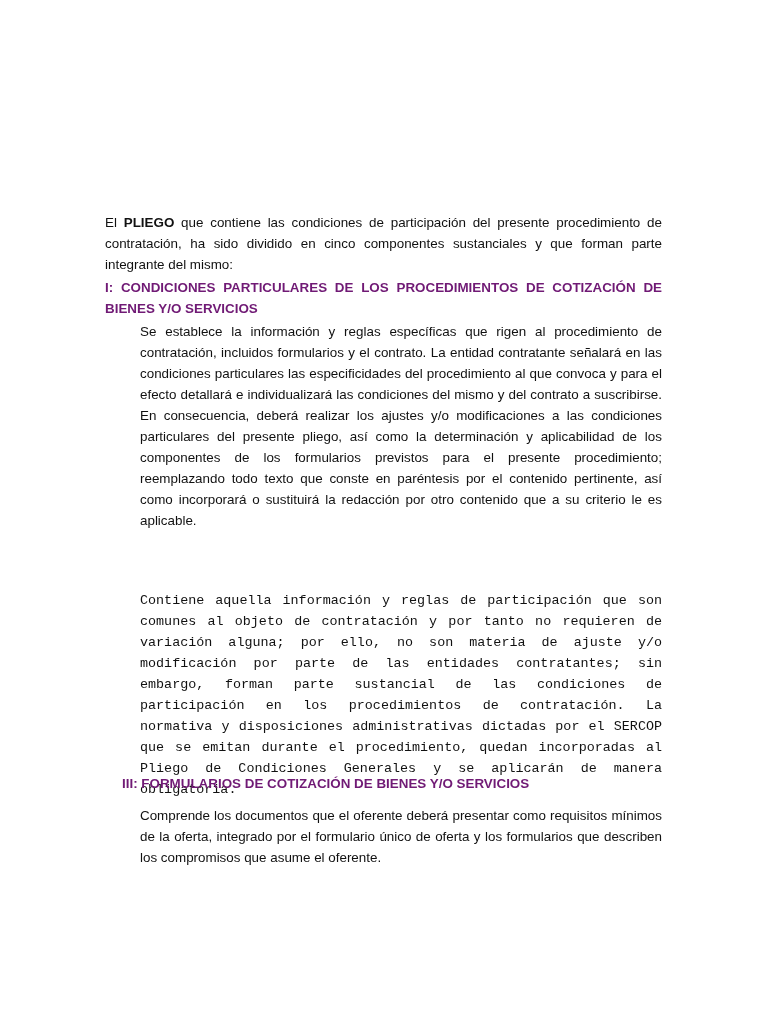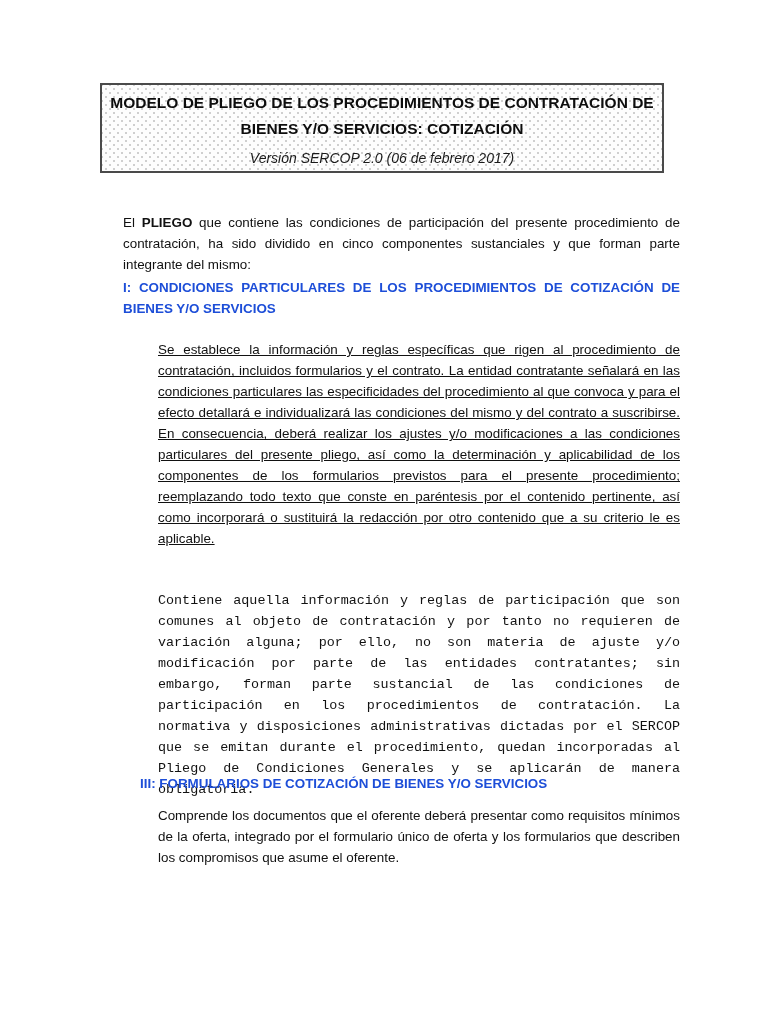--- a/index.html
+++ b/index.html
@@ -45,44 +45,39 @@
     font-style: italic;
     line-height: 20px;
     color: #1a1a1a;
   }
   .txt {
     position: absolute;
     font-size: 13.4px;
     line-height: 21px;
     text-align: justify;
     hyphens: none;
-    margin-left: 18px;
   }
   .txt.heading {
     font-weight: bold;
-    color: #1d4ed8;
+    color: #701a75;
   }
   .intro        { left: 105px; top: 199px; width: 557px; }
   .sec1-heading { left: 105px; top: 264px; width: 557px; }
-  .sec1-body    { left: 140px; top: 326px; width: 522px; text-decoration: underline; }
+  .sec1-body    { left: 140px; top: 308px; width: 522px; }
   .sec2-heading { left: 122px; top: 529px; width: 540px; }
   .sec2-body    { left: 140px; top: 577px; width: 522px; font-family: Liberation Mono, monospace; }
   .sec3-heading { left: 122px; top: 760px; width: 545px; text-align: left; }
   .sec3-body    { left: 140px; top: 792px; width: 522px; }
   .bold-inline { font-weight: bold; }
 </style>
 </head>
 <body>
 
 <div class="page">
 
-  <div class="title-box">
-    <div class="doc-title">MODELO DE PLIEGO DE LOS PROCEDIMIENTOS DE CONTRATACIÓN DE BIENES Y/O SERVICIOS: COTIZACIÓN</div>
-    <div class="doc-subtitle">Versión SERCOP 2.0 (06 de febrero 2017)</div>
-  </div>
 
   <p class="txt intro"><span>El </span><span class="bold-inline">PLIEGO</span><span> que contiene las condiciones de participación del presente procedimiento de contratación, ha sido dividido en cinco componentes sustanciales y que forman parte integrante del mismo:</span></p>
 
   <p class="txt heading sec1-heading">I: CONDICIONES PARTICULARES DE LOS PROCEDIMIENTOS DE COTIZACIÓN DE BIENES Y/O SERVICIOS</p>
   <p class="txt sec1-body">Se establece la información y reglas específicas que rigen al procedimiento de contratación, incluidos formularios y el contrato. La entidad contratante señalará en las condiciones particulares las especificidades del procedimiento al que convoca y para el efecto detallará e individualizará las condiciones del mismo y del contrato a suscribirse. En consecuencia, deberá realizar los ajustes y/o modificaciones a las condiciones particulares del presente pliego, así como la determinación y aplicabilidad de los componentes de los formularios previstos para el presente procedimiento; reemplazando todo texto que conste en paréntesis por el contenido pertinente, así como incorporará o sustituirá la redacción por otro contenido que a su criterio le es aplicable.</p>
 
   <p class="txt sec2-body">Contiene aquella información y reglas de participación que son comunes al objeto de contratación y por tanto no requieren de variación alguna; por ello, no son materia de ajuste y/o modificación por parte de las entidades contratantes; sin embargo, forman parte sustancial de las condiciones de participación en los procedimientos de contratación. La normativa y disposiciones administrativas dictadas por el SERCOP que se emitan durante el procedimiento, quedan incorporadas al Pliego de Condiciones Generales y se aplicarán de manera obligatoria.</p>
 
   <p class="txt heading sec3-heading">III: FORMULARIOS DE COTIZACIÓN DE BIENES Y/O SERVICIOS</p>
   <p class="txt sec3-body">Comprende los documentos que el oferente deberá presentar como requisitos mínimos de la oferta, integrado por el formulario único de oferta y los formularios que describen los compromisos que asume el oferente.</p>

